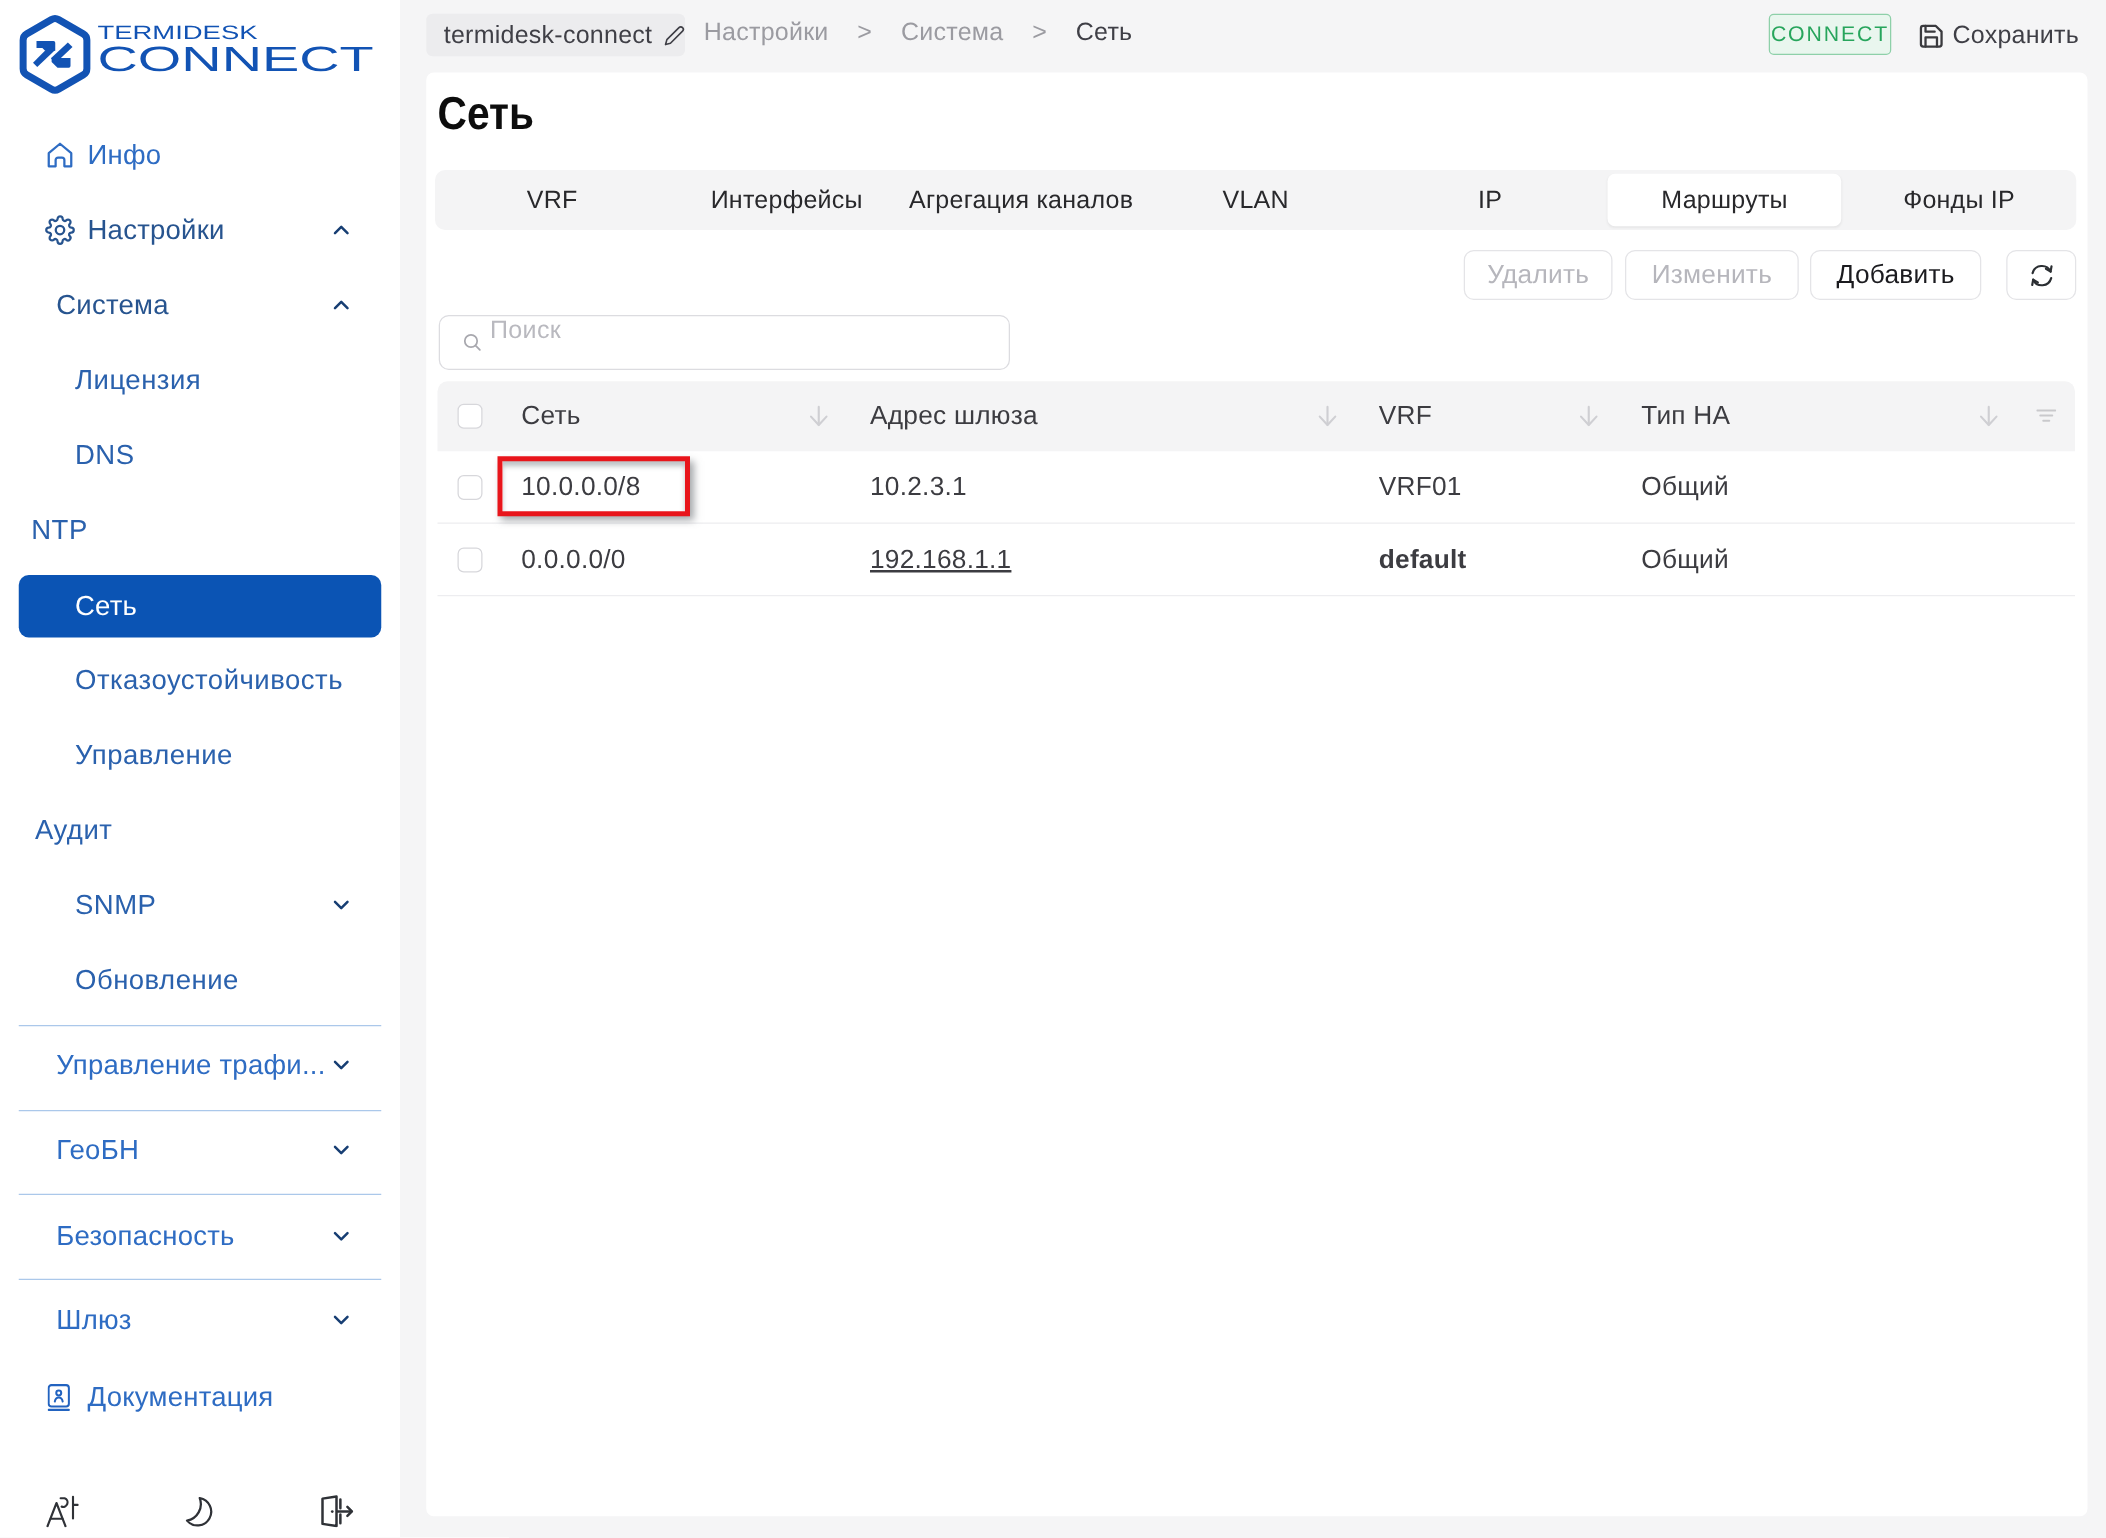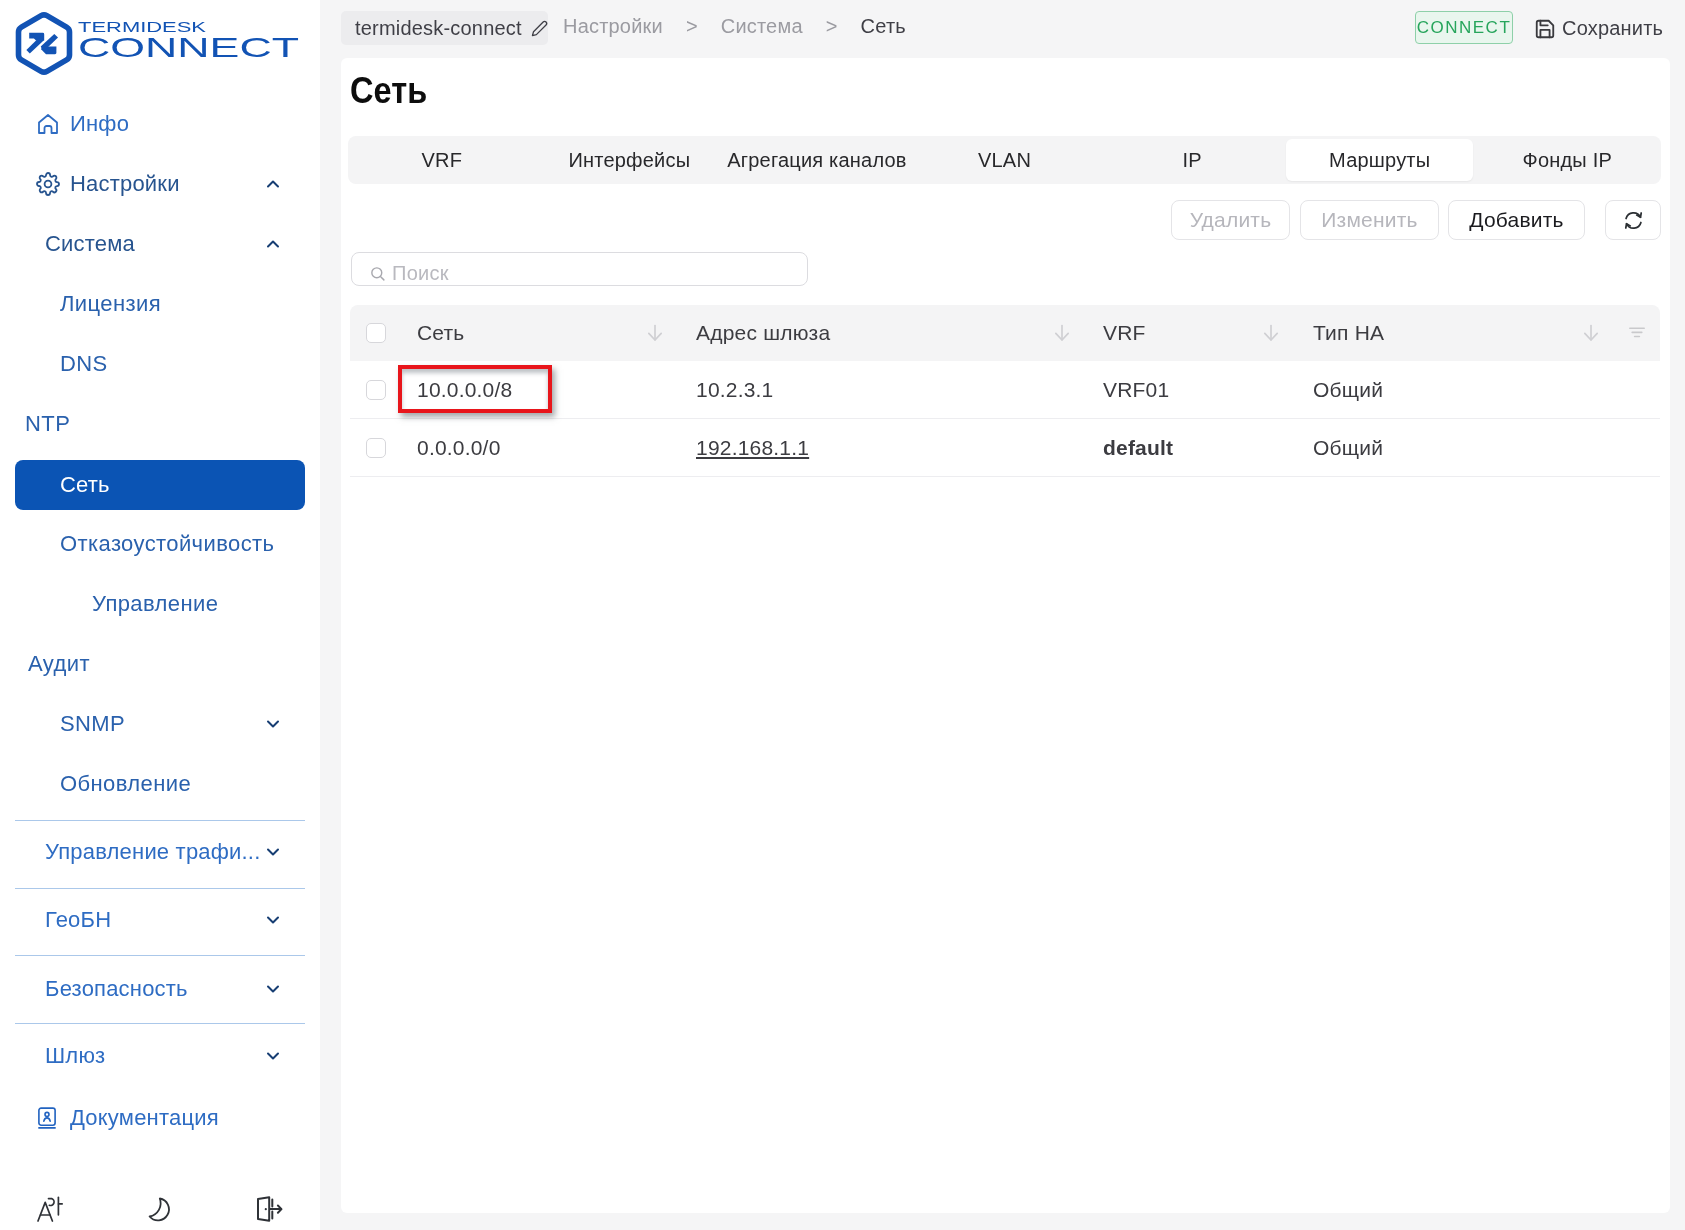--- a/index.html
+++ b/index.html
@@ -16,21 +16,21 @@
   .c-link { color:#2e6cc3; }
   .c-dark { color:#27548f; }
   .c-sub  { color:#2a61ad; letter-spacing:.4px; }
   #card { position:absolute; left:341px; top:58px; width:1329px; height:1155px; background:#fff; border-radius:6px; }
   .tabs { position:absolute; left:7px; top:78px; width:1313px; height:48px; background:#f4f4f5; border-radius:8px; display:flex; }
   .tab { flex:1; display:flex; align-items:center; justify-content:center; font-size:20px; color:#28282b; letter-spacing:.2px; }
   .tab.active { background:#fff; border-radius:6px; margin:3px 0; box-shadow:0 1px 2px rgba(0,0,0,.06); }
   .btn { position:absolute; top:142px; height:40px; border:1px solid #e4e4e7; border-radius:8px; background:#fff; display:flex; align-items:center; justify-content:center; font-size:21px; letter-spacing:.2px; }
   .btn.dis { color:#b6b6bc; }
   .btn.en { color:#1b1b1f; }
-  .search { position:absolute; left:10px; top:194px; width:457px; height:34px; border:1px solid #dcdce0; border-radius:8px; display:flex; align-items:flex-end; }
+  .search { position:absolute; left:10px; top:194px; width:457px; height:44px; border:1px solid #dcdce0; border-radius:8px; display:flex; align-items:flex-start; }
   .search .ph { color:#b9b9bf; font-size:20px; margin-left:40px; letter-spacing:.3px; }
   .thead { position:absolute; left:9px; top:247px; width:1310px; height:56px; background:#f4f4f5; border-radius:8px 8px 0 0; }
   .row { position:absolute; left:9px; width:1310px; height:58px; border-bottom:1px solid #ededf0; }
   .cell { position:absolute; top:0; height:100%; display:flex; align-items:center; font-size:21px; color:#3c3c41; letter-spacing:.2px; }
   .cbx { position:absolute; left:16px; top:50%; margin-top:-10px; width:20px; height:20px; border:1.5px solid #d7d7db; border-radius:5px; background:#fff; }
   .sorta { position:absolute; top:50%; margin-top:-9px; }
   .crumb { color:#9b9ba1; font-size:20px; letter-spacing:.2px; }
   .redbox { position:absolute; left:48px; top:4px; width:154px; height:48px; border:4px solid #e8151b; box-shadow:3px 4px 6px rgba(90,95,100,.55), inset 0 4px 4px rgba(110,120,128,.45); }
 </style>
 </head>
@@ -189,21 +189,21 @@
     <div class="nav c-sub" style="top:400px;">
         <span class="lbl" style="margin-left:25px;">NTP</span>
       </div>
     <div class="abs" style="left:15px;top:460px;width:290px;height:50px;background:#0b54b4;border-radius:8px;display:flex;align-items:center;">
       <span style="margin-left:45px;color:#fff;font-size:22px;letter-spacing:.2px;">Сеть</span>
     </div>
     <div class="nav c-sub" style="top:520px;">
         <span class="lbl" style="margin-left:60px;">Отказоустойчивость</span>
       </div>
     <div class="nav c-sub" style="top:580px;">
-        <span class="lbl" style="margin-left:92px;">Управление</span>
+        <span class="lbl" style="margin-left:60px;">Управление</span>
       </div>
     <div class="nav c-sub" style="top:640px;">
         <span class="lbl" style="margin-left:28px;">Аудит</span>
       </div>
     <div class="nav c-sub" style="top:700px;">
         <span class="lbl" style="margin-left:60px;">SNMP</span>
       <svg class="chev" viewBox="0 0 24 24" fill="none" stroke="#173e73" stroke-width="2.4" stroke-linecap="round" stroke-linejoin="round">
           <polyline points="6 9 12 15 18 9"></polyline>
         </svg>
     </div>

